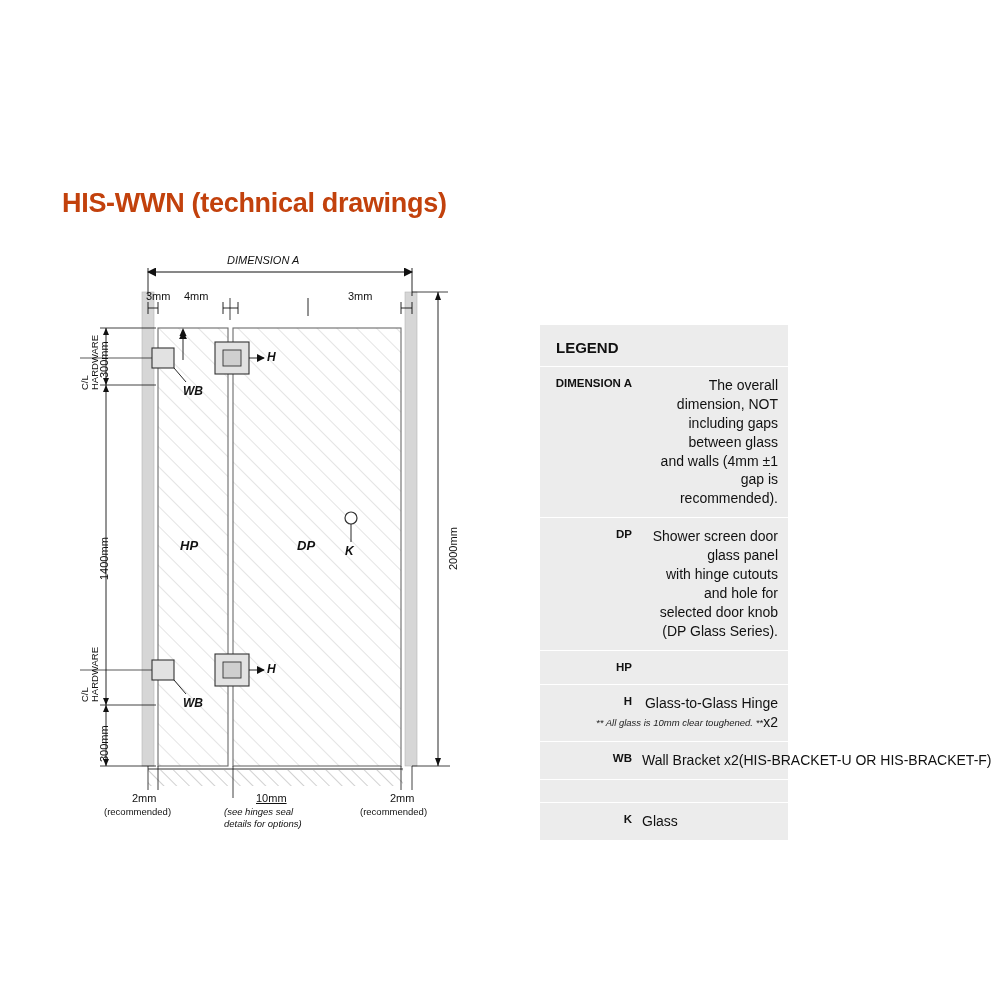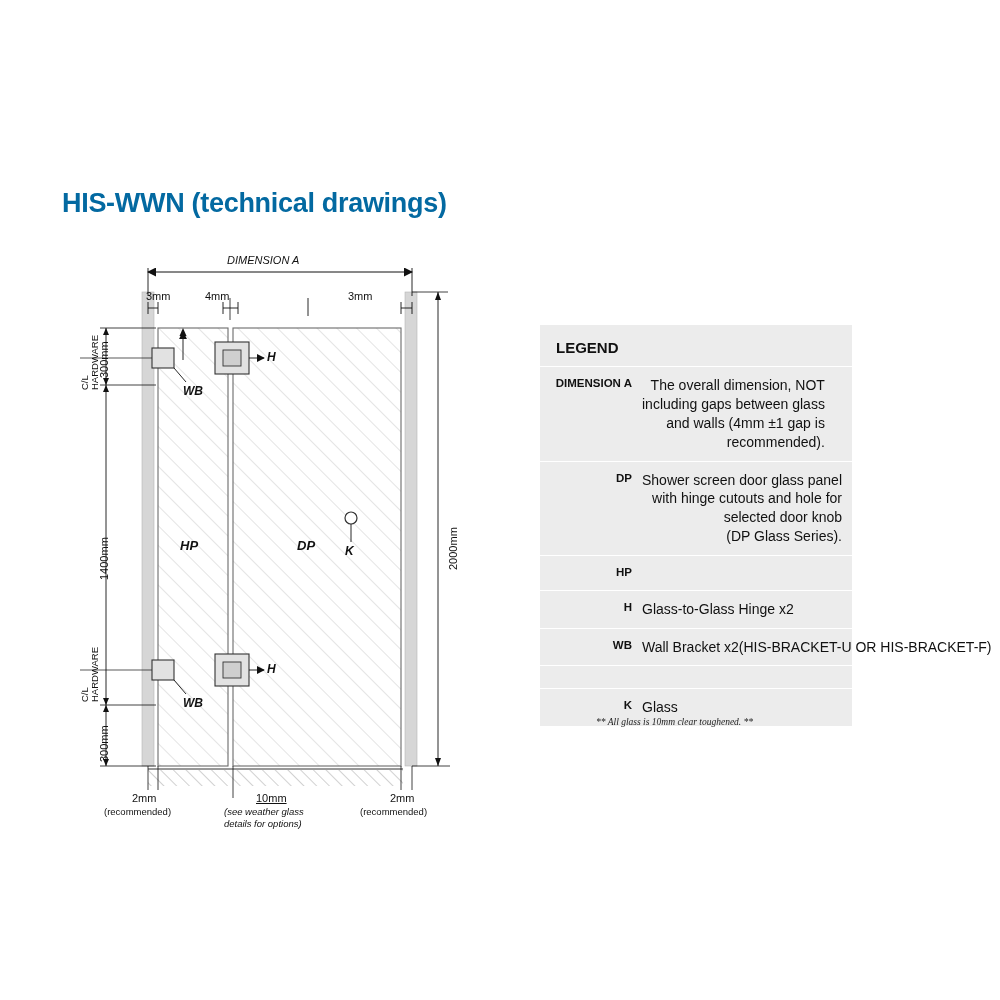--- a/index.html
+++ b/index.html
@@ -15,21 +15,21 @@
     color: #1a1a1a;
     overflow: hidden;
   }
   .page-title {
     position: absolute;
     left: 62px;
     top: 188px;
     font-size: 27px;
     font-weight: bold;
     letter-spacing: -0.3px;
-    color: #0369a1;
+    color: #c2410c;
     white-space: nowrap;
   }
 
   
   #drawing {
     position: absolute;
     left: 60px;
     top: 250px;
     width: 420px;
     height: 600px;
@@ -46,21 +46,21 @@
   .vert {
     transform-origin: 0 0;
     transform: rotate(-90deg);
   }
 
   
   #legend {
     position: absolute;
     left: 540px;
     top: 325px;
-    width: 312px;
+    width: 248px;
     background: #ececec;
     padding: 0;
   }
   .legend-title {
     font-size: 15px;
     font-weight: bold;
     padding: 14px 16px 10px 16px;
     color: #111;
   }
   .legend-row {
@@ -191,21 +191,21 @@
     <line x1="98" y1="516" x2="98" y2="540" stroke="#111" stroke-width="0.8"></line>
     <line x1="173" y1="516" x2="173" y2="548" stroke="#111" stroke-width="0.8"></line>
     <line x1="341" y1="516" x2="341" y2="540" stroke="#111" stroke-width="0.8"></line>
     <line x1="352" y1="516" x2="352" y2="540" stroke="#111" stroke-width="0.8"></line>
   </svg>
 
   
   <div class="lbl it" style="left:167px; top:4px;">DIMENSION A</div>
 
   <div class="lbl" style="left:86px; top:40px;">3mm</div>
-  <div class="lbl" style="left:145px; top:40px;">4mm</div>
+  <div class="lbl" style="left:124px; top:40px;">4mm</div>
   <div class="lbl" style="left:288px; top:40px;">3mm</div>
 
   
   <div class="lbl vert" style="left:38px; top:128px;">300mm</div>
   <div class="lbl vert" style="left:38px; top:330px;">1400mm</div>
   <div class="lbl vert" style="left:38px; top:512px;">300mm</div>
   <div class="lbl vert" style="left:387px; top:320px;">2000mm</div>
 
   <div class="lbl vert small" style="left:20px; top:140px; line-height:1.1; white-space:pre-line;">C/L
 HARDWARE</div>
@@ -220,21 +220,21 @@
 
   <div class="lbl bi" style="left:123px; top:134px; font-size:12px;">WB</div>
   <div class="lbl bi" style="left:123px; top:446px; font-size:12px;">WB</div>
 
   <div class="lbl bi" style="left:285px; top:294px; font-size:12px;">K</div>
 
   <div class="lbl" style="left:72px; top:542px;">2mm</div>
   <div class="lbl small" style="left:44px; top:556px;">(recommended)</div>
 
   <div class="lbl" style="left:196px; top:542px;text-decoration:underline;">10mm</div>
-  <div class="lbl it small" style="left:164px; top:556px; line-height:1.25; white-space:pre-line;">(see weather glass
+  <div class="lbl it small" style="left:164px; top:556px; line-height:1.25; white-space:pre-line;">(see hinges seal
 details for options)</div>
 
   <div class="lbl" style="left:330px; top:542px;">2mm</div>
   <div class="lbl small" style="left:300px; top:556px;">(recommended)</div>
 </div>
 
 <div id="legend">
   <div class="legend-title">LEGEND</div>
 
   <div class="legend-row">
@@ -261,15 +261,15 @@
   <div class="legend-row wide">
     <div class="key">WB</div>
     <div class="val">Wall Bracket x2(HIS-BRACKET-U OR HIS-BRACKET-F)</div>
   </div>
   <div class="legend-spacer"></div>
   <div class="legend-row">
     <div class="key">K</div>
     <div class="val">Glass</div>
   </div>
 </div>
-<div style="position:absolute; left:540px; top:705px; width:302px;font-family:Liberation Serif, serif;">
+<div style="position:absolute; left:540px; top:705px; width:302px;">
   <div class="legend-note">** All glass is 10mm clear toughened. **</div>
 </div>
 
 </body></html>

